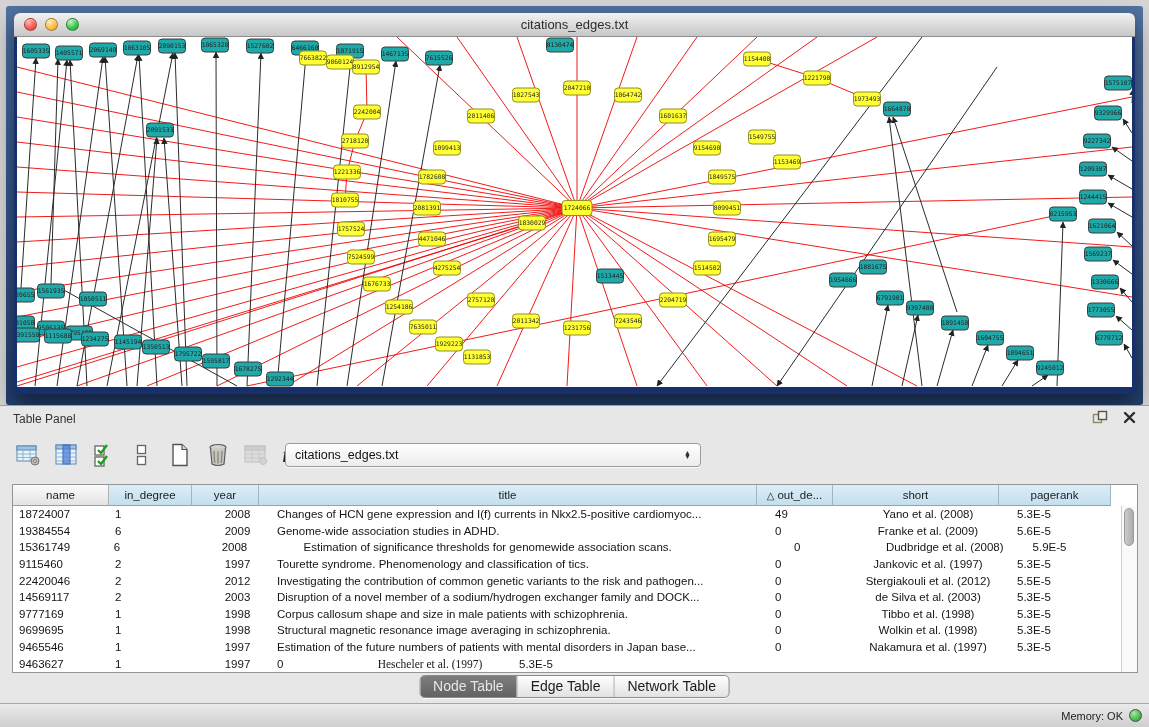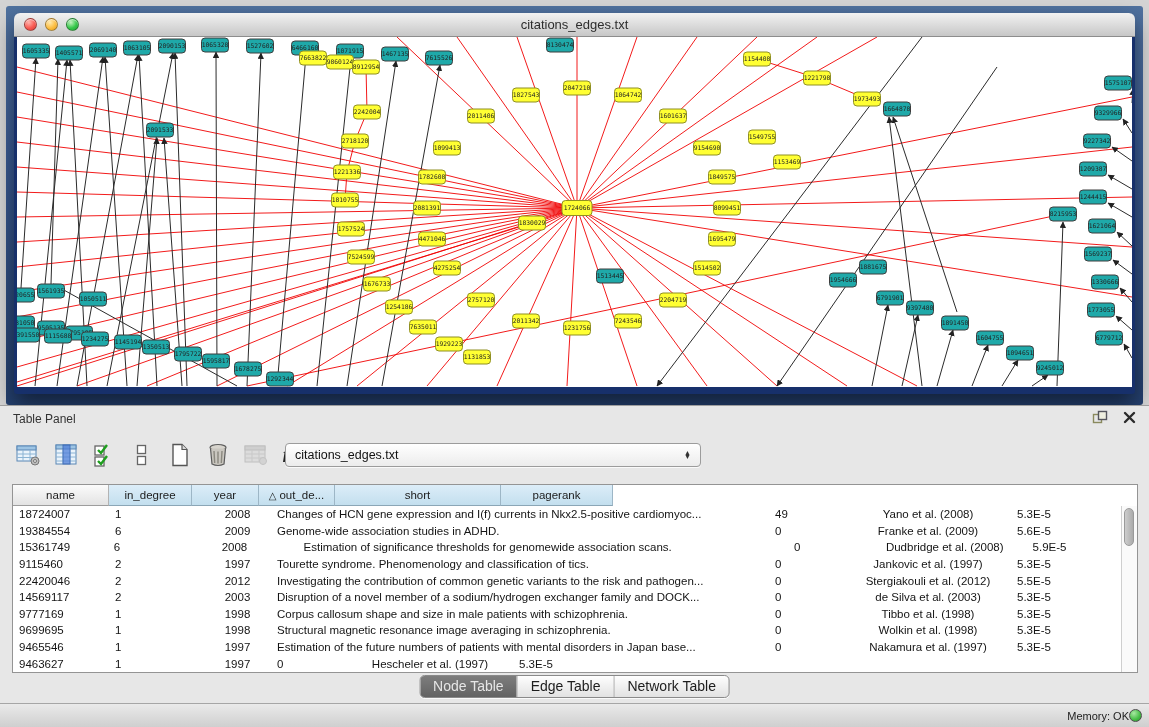--- a/index.html
+++ b/index.html
@@ -40,21 +40,21 @@
   .al{text-align:left;} .ac{text-align:center;}
   .vscroll{position:absolute;right:0;top:21px;bottom:0;width:15px;background:#fafafa;border-left:1px solid #cfcfcf;}
   .vthumb{position:absolute;left:2px;top:2px;width:10px;height:38px;border-radius:5px;background:linear-gradient(90deg,#cdcdcd,#ababab);border:1px solid #9a9a9a;box-sizing:border-box;}
   
   .tabbar{position:absolute;left:50%;top:269px;transform:translateX(-50%);display:flex;height:21px;border:1px solid #8a8a8a;border-radius:5px;overflow:hidden;background:linear-gradient(#fefefe,#e2e2e2);font-size:14px;box-shadow:0 1px 0 rgba(255,255,255,.8);}
   .tab{padding:0 13px;line-height:21px;color:#1d1d1d;border-left:1px solid #b2b2b2;}
   .tab:first-child{border-left:none;}
   .tab.active{background:linear-gradient(#7d7d7d,#636363);color:#e6e6e6;}
   
   .statusbar{position:absolute;left:0;top:703px;width:1149px;height:24px;background:linear-gradient(#eaeaea,#cfcfcf);border-top:1px solid #a6a6a6;box-sizing:border-box;}
-  .status-right{position:absolute;right:7px;top:0;height:23px;display:flex;align-items:center;font-size:11px;color:#222;}
+  .status-right{position:absolute;right:7px;top:0;height:23px;display:flex;align-items:center;gap:6px;font-size:11px;color:#222;}
   .memdot{width:13px;height:13px;border-radius:50%;background:radial-gradient(circle at 35% 30%,#a8e8a2,#45bd45 60%,#2f8f2f);border:1px solid #4d4d4d;box-sizing:border-box;}
 </style>
 </head>
 <body>
 
 <div id="app">
 
   <div class="desktop">
     <div class="window">
       <div class="titlebar">
@@ -431,20 +431,21 @@
           <span>▲</span>
           <span>▼</span>
         </span>
     </div>
 
     <div class="tablewrap">
       <div class="thead" id="thead">
           <div class="th plain" style="width: 96px;"><span>name</span></div>
           <div class="th" style="width: 83px;"><span>in_degree</span></div>
           <div class="th" style="width: 67px;"><span>year</span></div>
+          <div class="th" style="width: 498px;"><span>title</span></div>
           <div class="th" style="width: 76px;"><span class="sortmark">△</span><span>out_de...</span></div>
           <div class="th" style="width: 166px;"><span>short</span></div>
           <div class="th" style="width: 112px;"><span>pagerank</span></div>
         </div>
       <div class="tbody" id="tbody">
           <div class="tr">
             <div class="td al" style="width: 96px;">18724007</div>
             <div class="td al" style="width: 95px;">1</div>
             <div class="td ac" style="width: 67px;">2008</div>
             <div class="td al" style="width: 498px;">Changes of HCN gene expression and I(f) currents in Nkx2.5-positive cardiomyoc...</div>
@@ -522,21 +523,21 @@
             <div class="td al" style="width: 498px;">Estimation of the future numbers of patients with mental disorders in Japan base...</div>
             <div class="td al" style="width: 76px;">0</div>
             <div class="td ac" style="width: 166px;">Nakamura et al. (1997)</div>
             <div class="td al" style="width: 112px;">5.3E-5</div>
           </div>
           <div class="tr">
             <div class="td al" style="width: 96px;">9463627</div>
             <div class="td al" style="width: 95px;">1</div>
             <div class="td ac" style="width: 67px;">1997</div>
             <div class="td al" style="width: 76px;">0</div>
-            <div class="td ac" style="width: 166px;">Hescheler et al. (1997)</div>
+            <div class="td ac" style="width: 166px; font-family: Liberation Serif, serif;">Hescheler et al. (1997)</div>
             <div class="td al" style="width: 112px;">5.3E-5</div>
           </div>
         </div>
       <div class="vscroll">
         <div class="vthumb"></div>
       </div>
     </div>
 
     <div class="tabbar" id="tabbar">
         <div class="tab active">Node Table</div>

